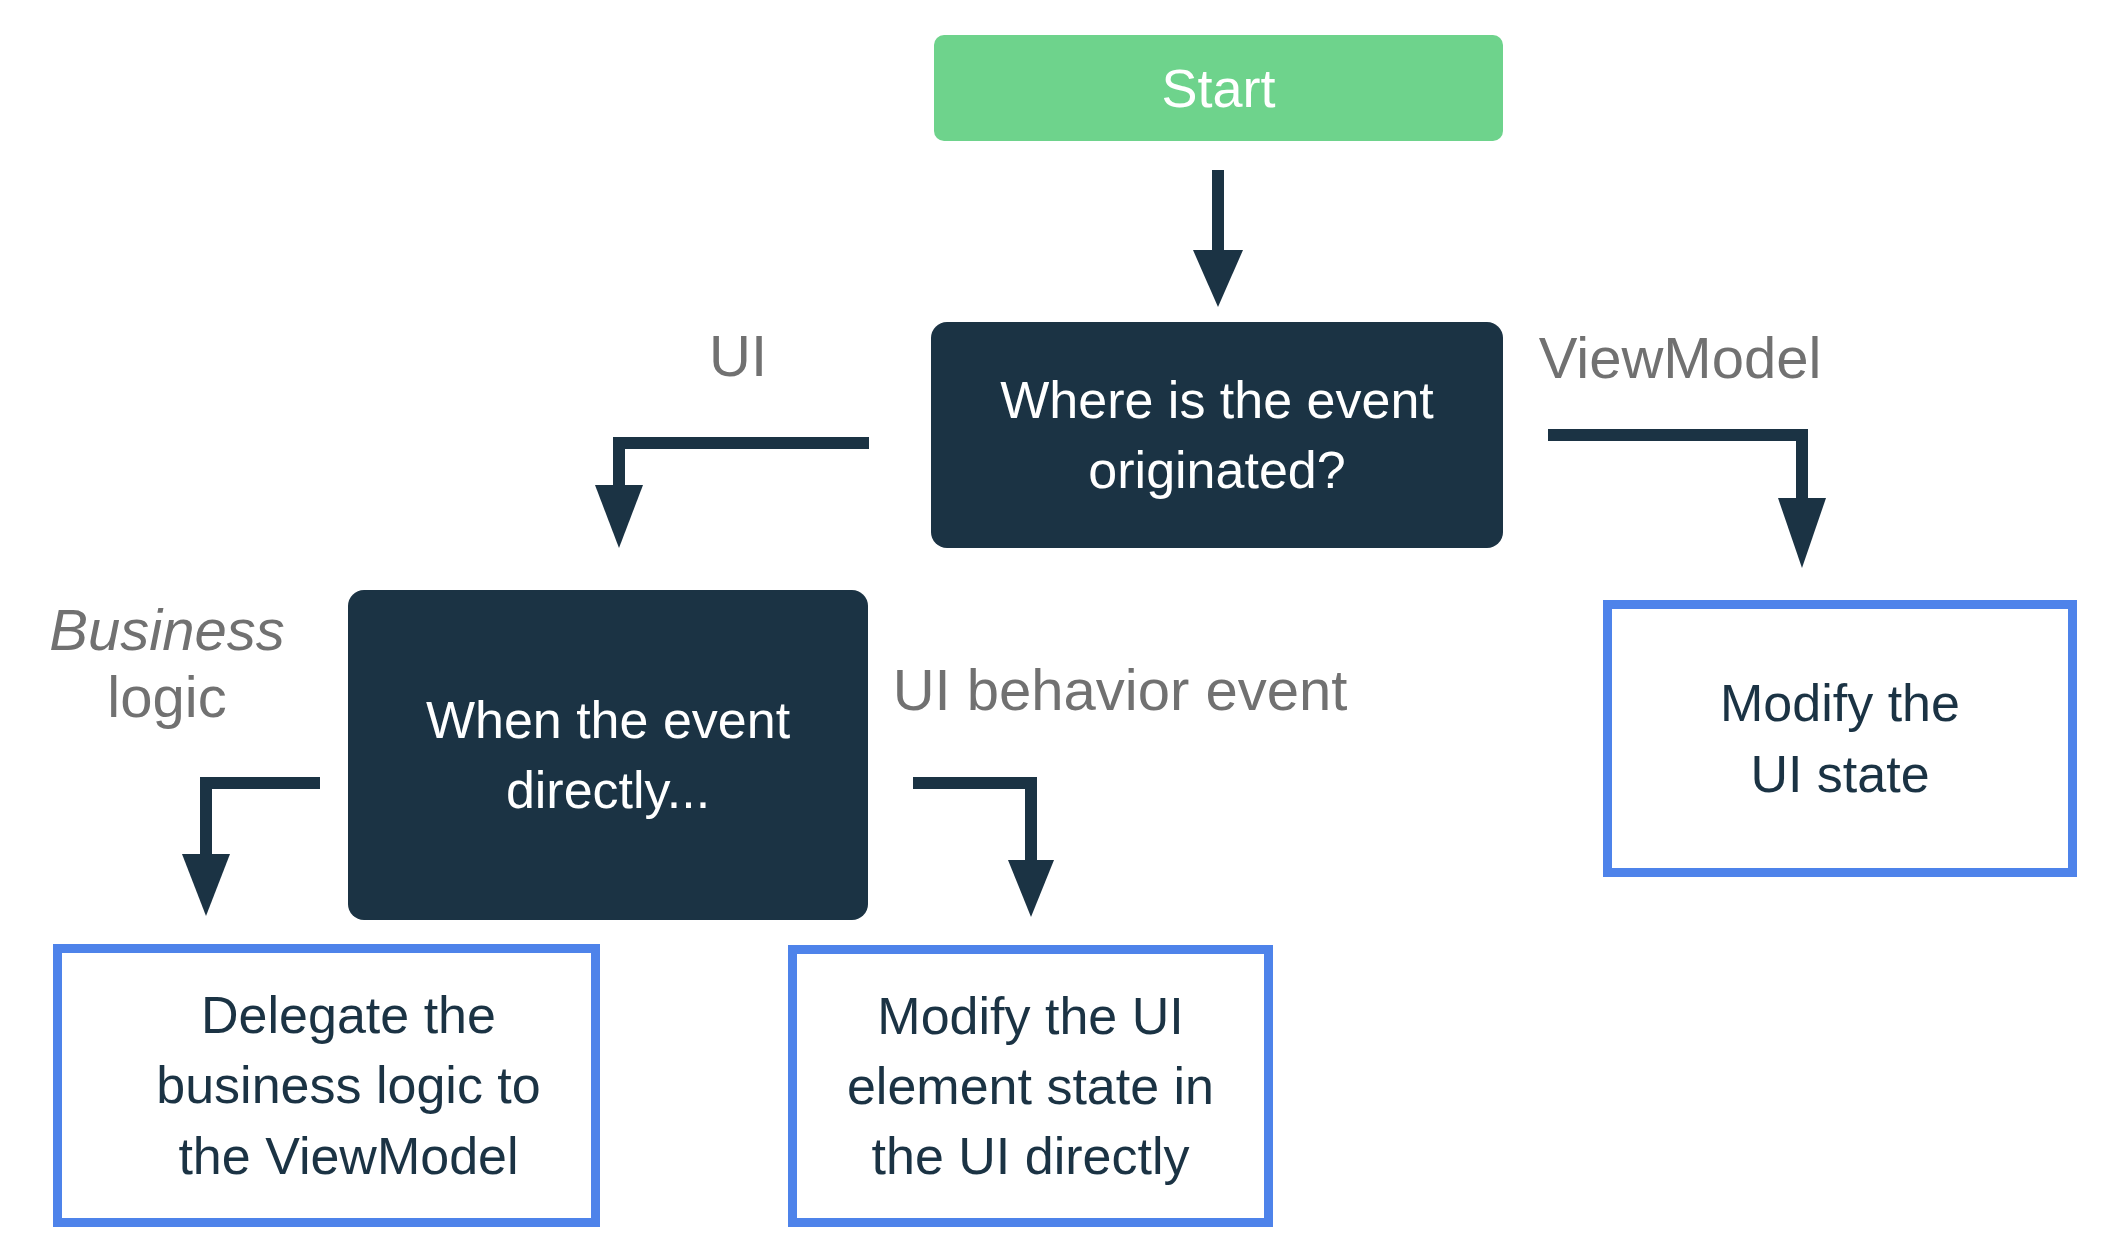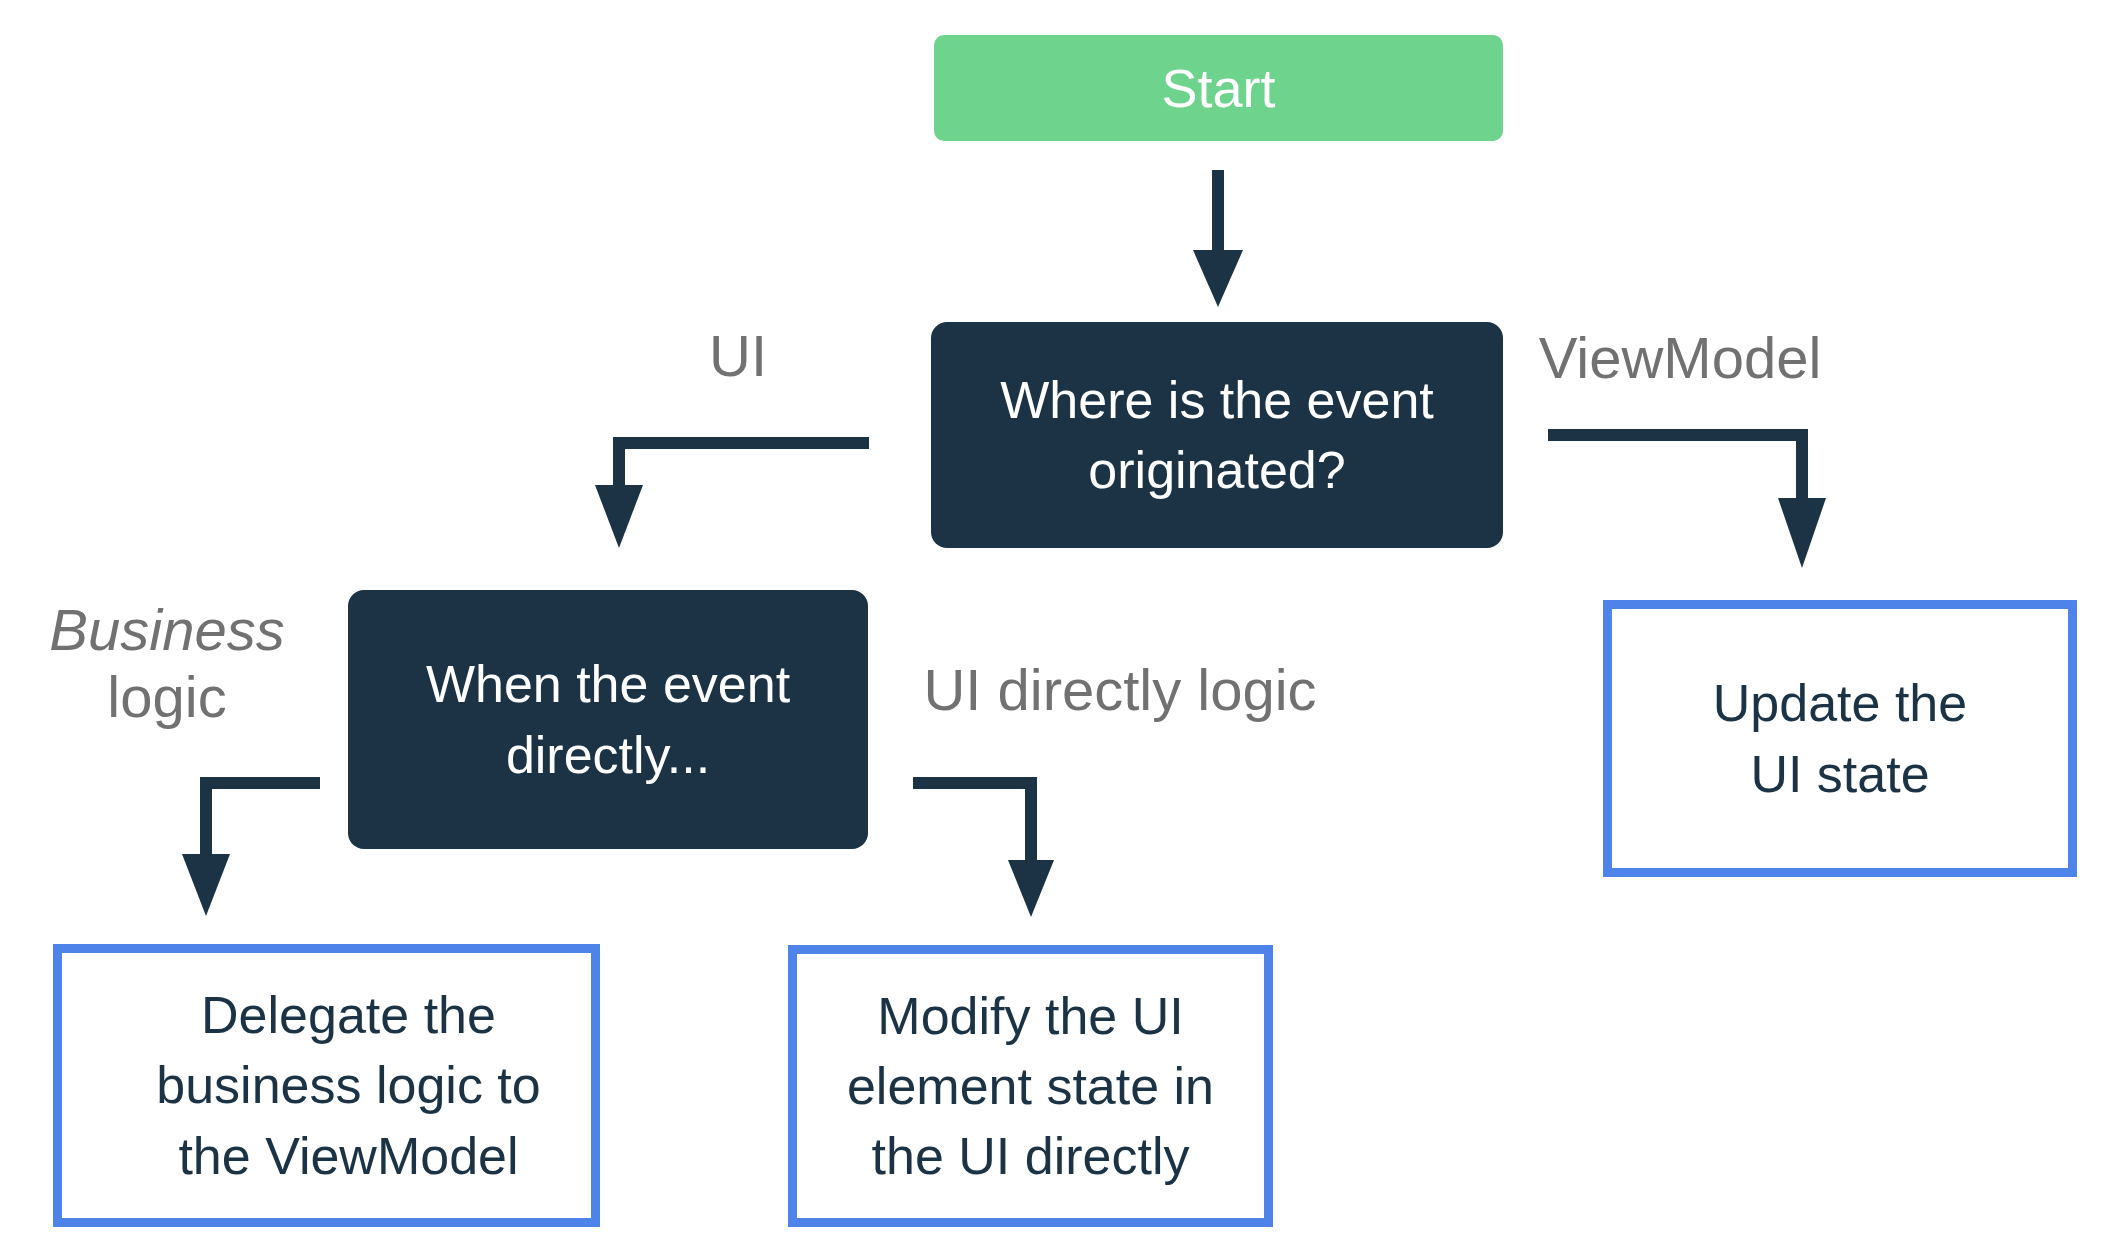--- a/index.html
+++ b/index.html
@@ -97,27 +97,27 @@
 
   <div class="node node-green" style="left:934px;top:35px;width:569px;height:106px;">
     <span class="ln">Start</span>
   </div>
 
   <div class="node node-navy" style="left:931px;top:322px;width:572px;height:226px;">
     <span class="ln">Where is the event</span>
     <span class="ln">originated?</span>
   </div>
 
-  <div class="node node-navy" style="left:348px;top:590px;width:520px;height:259px;text-align:center;">
+  <div class="node node-navy" style="left:348px;top:590px;width:520px;height:330px;text-align:center;">
     <span class="ln">When the event</span>
     <span class="ln">directly...</span>
   </div>
 
   <div class="node node-outline" style="left:1603px;top:600px;width:474px;height:277px;">
-    <span class="ln">Update the</span>
+    <span class="ln">Modify the</span>
     <span class="ln">UI state</span>
   </div>
 
   <div class="node node-outline" style="left:53px;top:944px;width:547px;height:283px;padding-left:44px;">
     <span class="ln">Delegate the</span>
     <span class="ln">business logic to</span>
     <span class="ln">the ViewModel</span>
   </div>
 
   <div class="node node-outline" style="left:788px;top:945px;width:485px;height:282px;">
@@ -128,15 +128,15 @@
 
   <div class="edge-label" style="left:738px;top:356px;">UI</div>
 
   <div class="edge-label" style="left:1680px;top:358px;">ViewModel</div>
 
   <div class="edge-label" style="left:167px;top:664px;">
     <span class="ln" style="display:block;font-style:italic;">Business</span>
     <span class="ln" style="display:block;">logic</span>
   </div>
 
-  <div class="edge-label" style="left:1120px;top:690px;">UI directly logic</div>
+  <div class="edge-label" style="left:1120px;top:690px;">UI behavior event</div>
 
 </div>
 
 </body></html>

